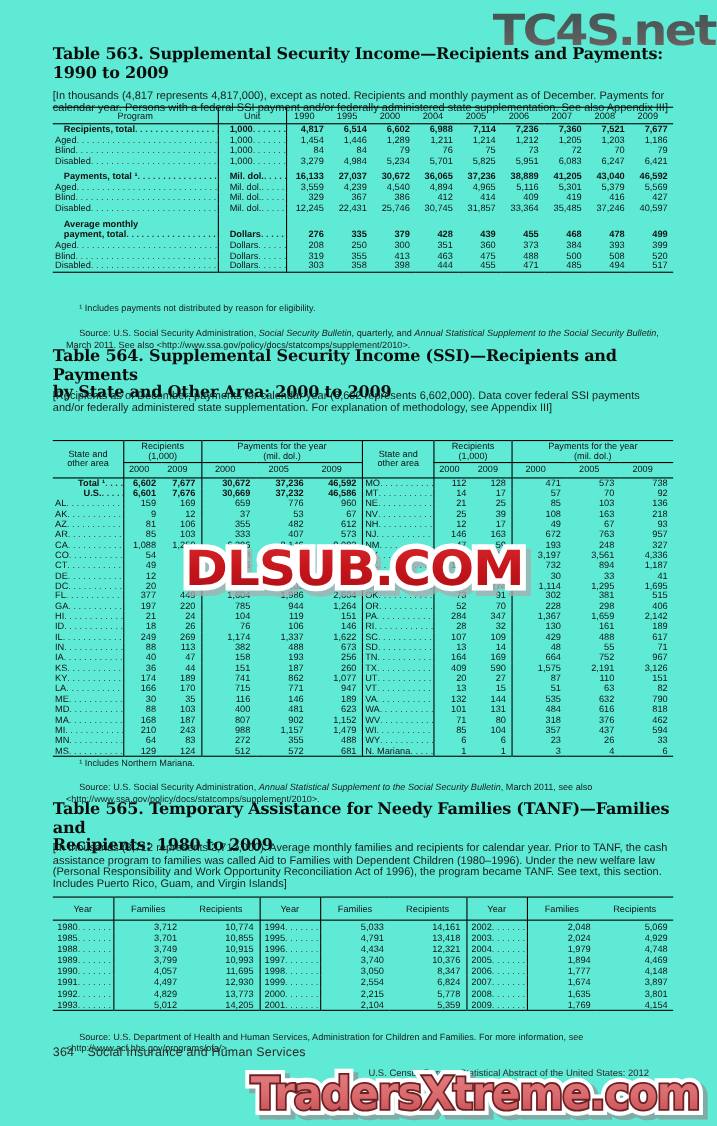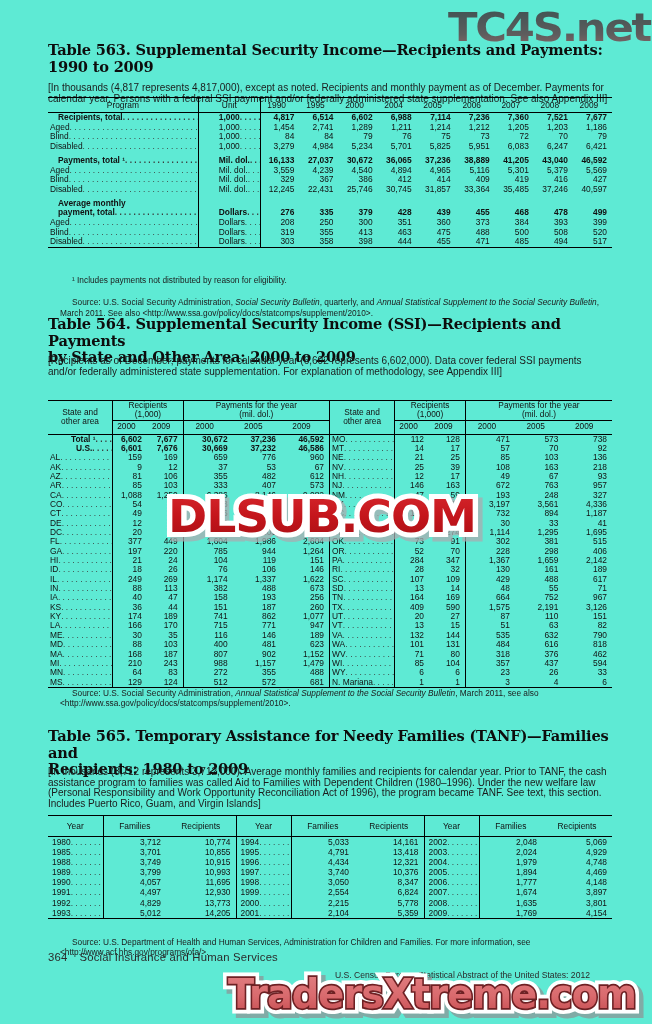--- a/index.html
+++ b/index.html
@@ -28,21 +28,21 @@
   .lbl .t{white-space:nowrap;}
   .lbl .dots{flex:1;overflow:hidden;white-space:nowrap;color:#3a3a3a;min-width:4px;}
   .lbl .dots::after{content:" . . . . . . . . . . . . . . . . . . . . . . . . . . . . . . . . . .";}
   .ind1{padding-left:8px;justify-content:flex-end;}
   .ind2{padding-left:21px;}
   .ind3{padding-left:26px;}
   
   .t563 thead th{height:14px;vertical-align:middle;text-align:center;font-size:8.4px;}
   .t563 tbody td{line-height:9.7px;}
   .t563 .lblcell{padding-left:2px;}
-  .t563 .unitcell{padding-left:20px;}
+  .t563 .unitcell{padding-left:10px;}
   
   .t564wrap{display:flex;}
   .t564wrap table{width:282px;}
   .t564 thead th{font-size:8.3px;line-height:9.3px;vertical-align:middle;text-align:center;}
   .t564 thead .yrrow th{height:13px;}
   .t564 tbody td{line-height:9.35px;}
   .t564 .lblcell{padding-left:2px;}
   
   .t565 thead th{height:20px;vertical-align:middle;text-align:center;font-size:8.4px;}
   .t565 tbody td{line-height:10.1px;}
@@ -123,21 +123,21 @@
                 <span class="dots"></span>
               </div>
             </td>
             <td class="unitcell br">
               <div class="lbl">
                 <span class="t">1,000</span>
                 <span class="dots"></span>
               </div>
             </td>
             <td class="num">1,454</td>
-            <td class="num">2,741</td>
+            <td class="num">1,446</td>
             <td class="num">1,289</td>
             <td class="num">1,211</td>
             <td class="num">1,214</td>
             <td class="num">1,212</td>
             <td class="num">1,205</td>
             <td class="num">1,203</td>
             <td class="num">1,186</td>
           </tr>
           <tr>
             <td class="lblcell br">
@@ -1155,20 +1155,21 @@
               <td class="num br">1</td>
               <td class="num">3</td>
               <td class="num">4</td>
               <td class="num">6</td>
             </tr>
           </tbody>
         </table>
       </div>
   </div>
   <div class="abs footblock" style="top:676px;">
+    <p>¹ Includes Northern Mariana.</p>
     <p><span>Source: U.S. Social Security Administration, </span><span class="it">Annual Statistical Supplement to the Social Security Bulletin</span><span>, March 2011, see also &lt;http://www.ssa.gov/policy/docs/statcomps/supplement/2010&gt;.</span></p>
   </div>
 
   <div class="abs ttl" style="top:728px;">
       <div>Table 565. Temporary Assistance for Needy Families (TANF)—Families and</div>
       <div>Recipients: 1980 to 2009</div>
     </div>
   <div class="abs note" style="top:767px;">[In thousands (3,712 represents 3,712,000). Average monthly families and recipients for calendar year. Prior to TANF, the cash assistance program to families was called Aid to Families with Dependent Children (1980–1996). Under the new welfare law (Personal Responsibility and Work Opportunity Reconciliation Act of 1996), the program became TANF. See text, this section. Includes Puerto Rico, Guam, and Virgin Islands]</div>
   <div class="abs" style="top:815px;">
       <table class="frame t565">

